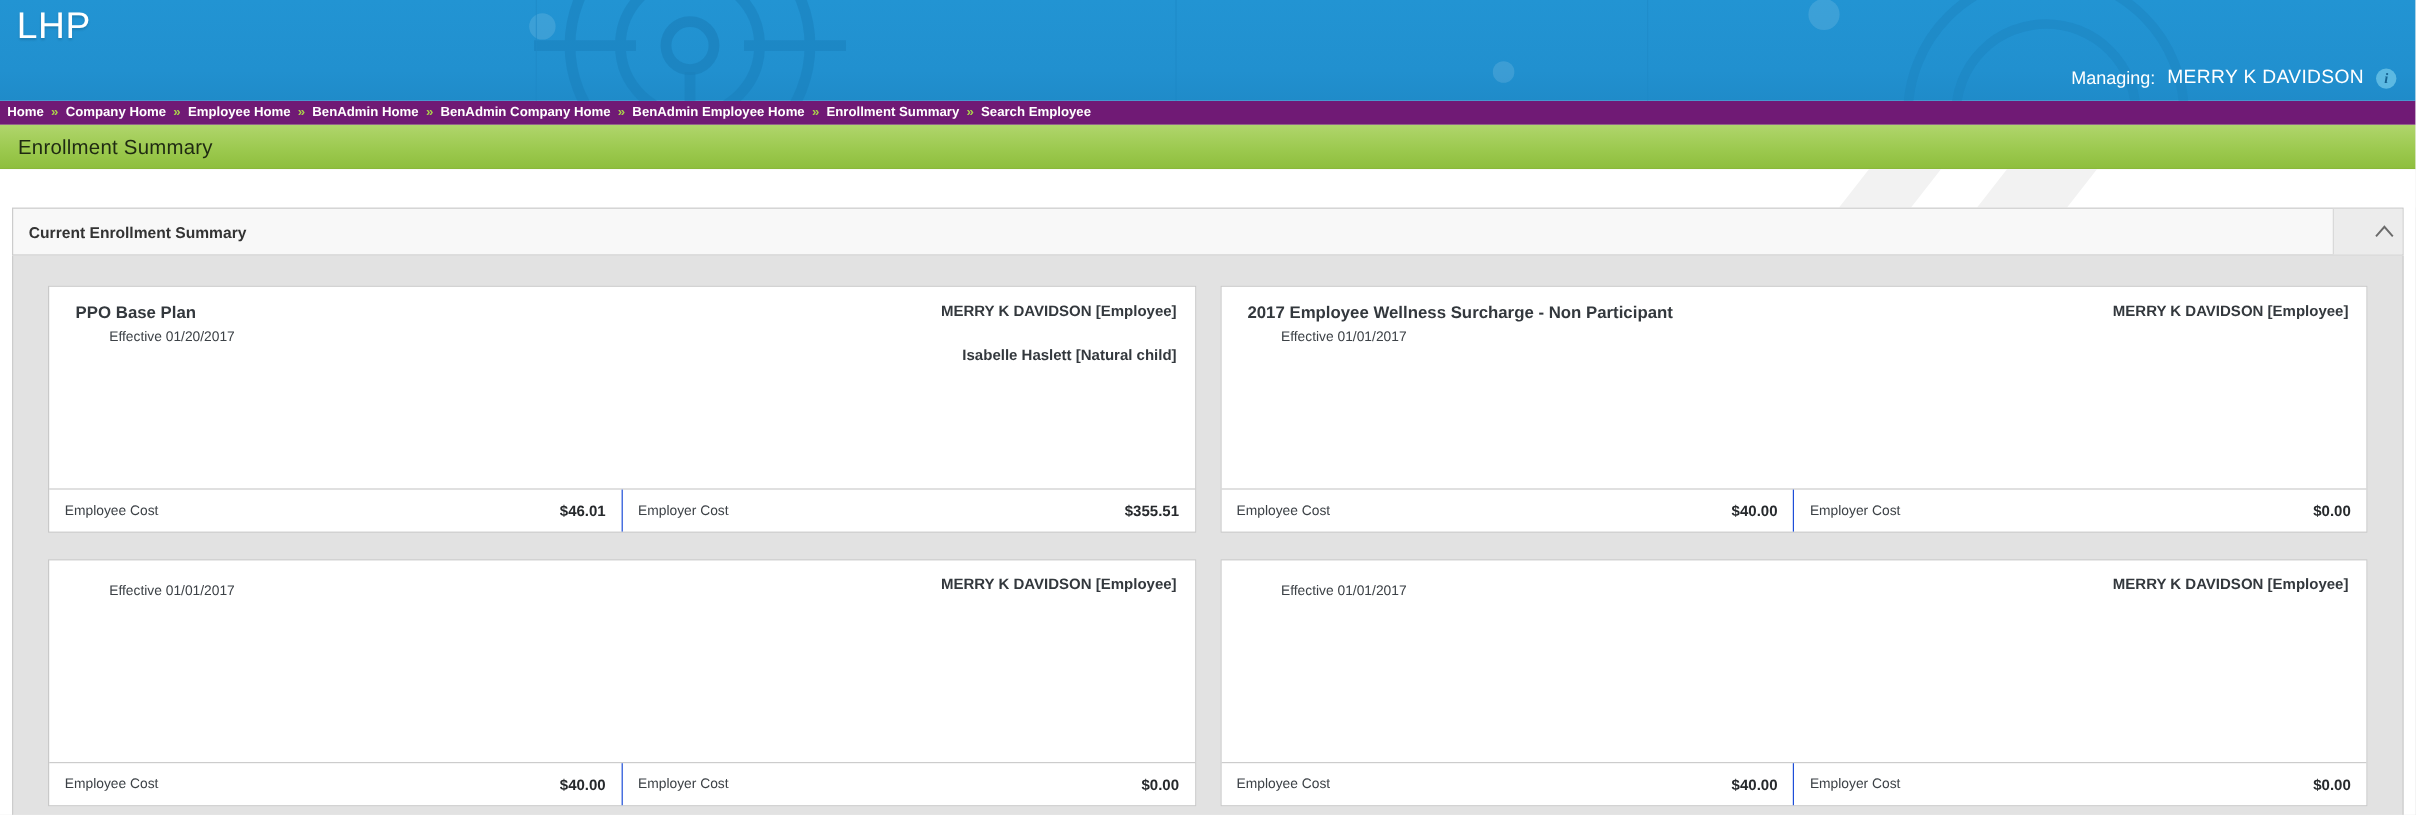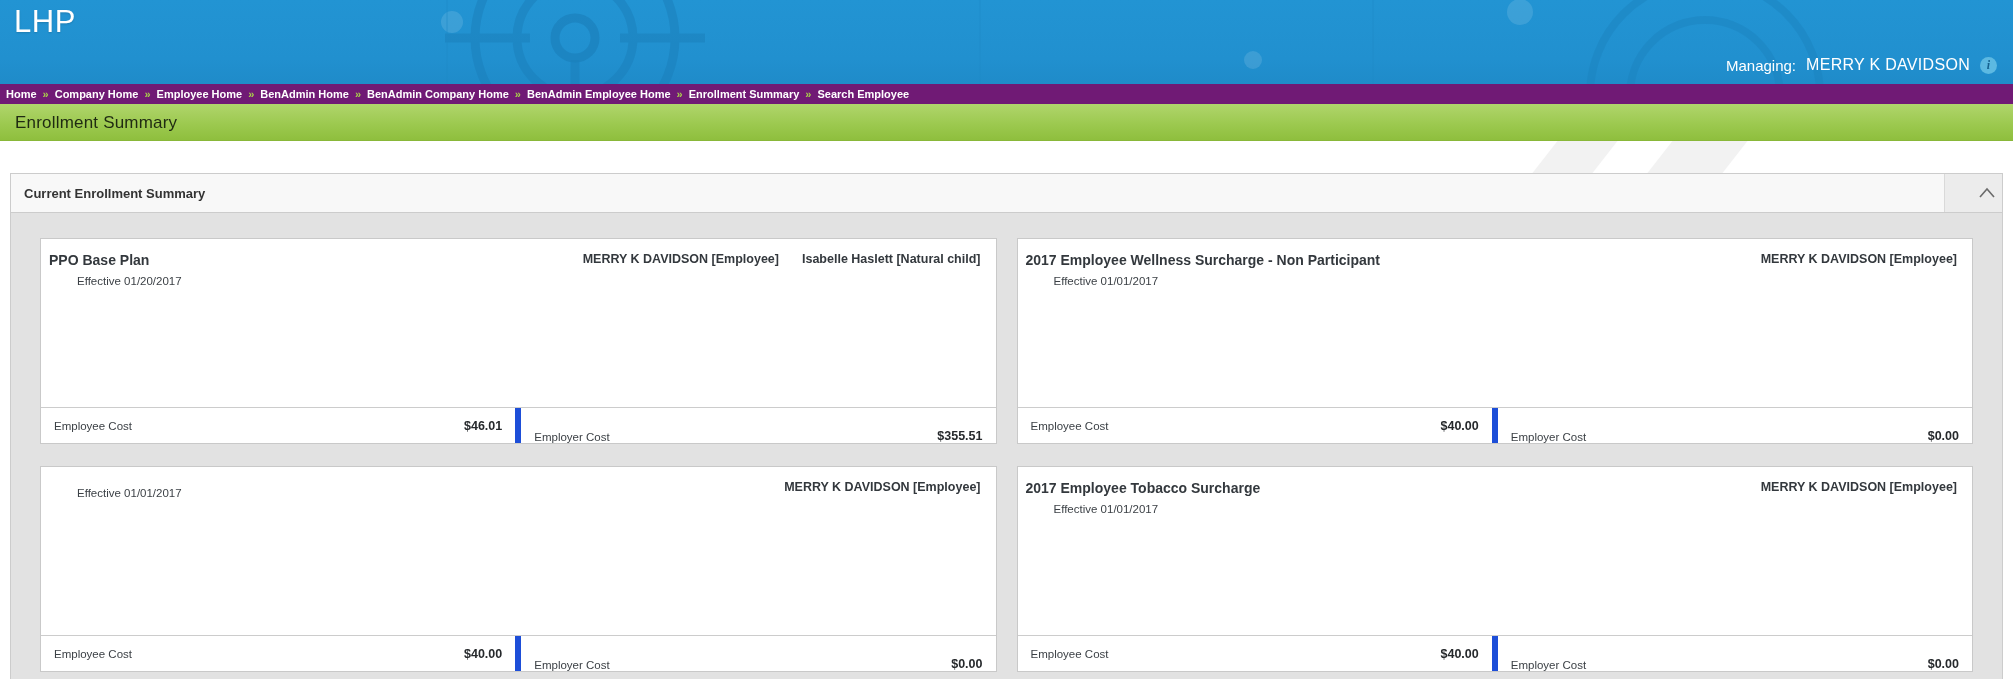--- a/index.html
+++ b/index.html
@@ -107,41 +107,41 @@
   
   .card {
     background: #ffffff;
     border: 1px solid #c9c9c9;
     height: 206px;
     display: flex; flex-direction: column;
   }
   .card-body {
     flex: 1;
     position: relative;
-    padding: 13px 8px;
+    padding: 13px 22px;
   }
   .card-title { font-size: 14px; font-weight: bold; color: #33383d; }
   .card-effective { font-size: 11.5px; color: #3c4146; margin-top: 7px; margin-left: 28px; }
   .card-participants {
     position: absolute; top: 13px; right: 15px;
-    display: flex; flex-direction: row; align-items: flex-end;
+    display: flex; flex-direction: column; align-items: flex-end;
     gap: 23px;
   }
   .participant { font-size: 12.5px; font-weight: bold; color: #33383d; }
   .card-footer {
     height: 36px;
     border-top: 1px solid #cccccc;
     display: flex;
   }
   .cost-cell {
     flex: 1;
     display: flex; align-items: center; justify-content: space-between;
     padding: 0 13px;
   }
-  .cost-cell + .cost-cell { border-left: 6px solid #1d4ed8; align-items: flex-end; }
+  .cost-cell + .cost-cell { border-left: 1px solid #1d4ed8; }
   .cost-label { font-size: 11.5px; color: #3c4146; }
   .cost-value { font-size: 12.5px; font-weight: bold; color: #26292c; }
 </style>
 </head>
 <body>
 
 <div class="app-header">
   <svg class="header-watermark" width="2013" height="84" viewBox="0 0 2013 84">
     <g stroke="#1b80bc" stroke-width="9" fill="none" opacity="0.55">
       <circle cx="575" cy="38" r="58"></circle>
@@ -268,21 +268,20 @@
         </div>
         <div class="cost-cell">
           <span class="cost-label">Employer Cost</span>
           <span class="cost-value">$0.00</span>
         </div>
       </div>
     </div>
 
     <div class="card">
       <div class="card-body">
-        <div class="card-title">2017 Employee Tobacco Surcharge</div>
         <div class="card-effective">Effective 01/01/2017</div>
         <div class="card-participants">
           <span class="participant">MERRY K DAVIDSON [Employee]</span>
         </div>
       </div>
       <div class="card-footer">
         <div class="cost-cell">
           <span class="cost-label">Employee Cost</span>
           <span class="cost-value">$40.00</span>
         </div>

